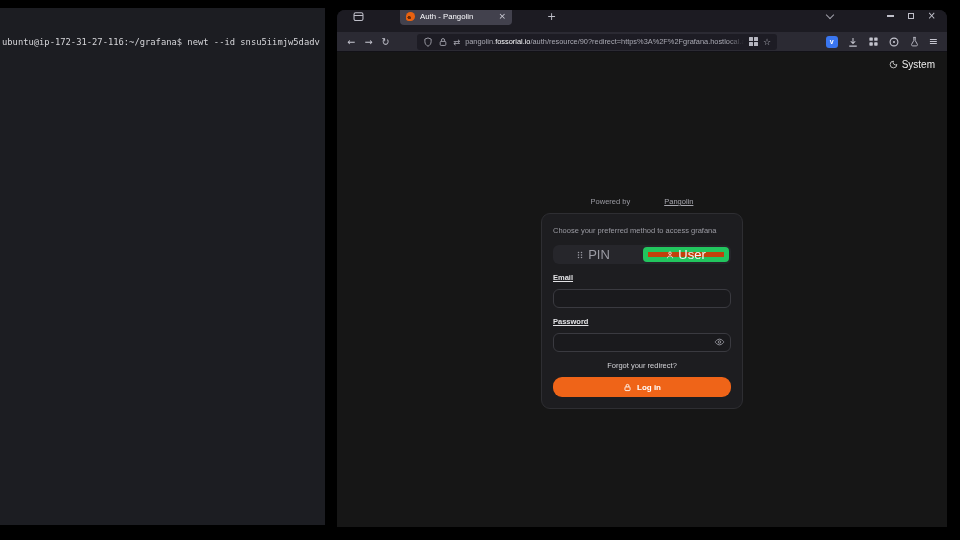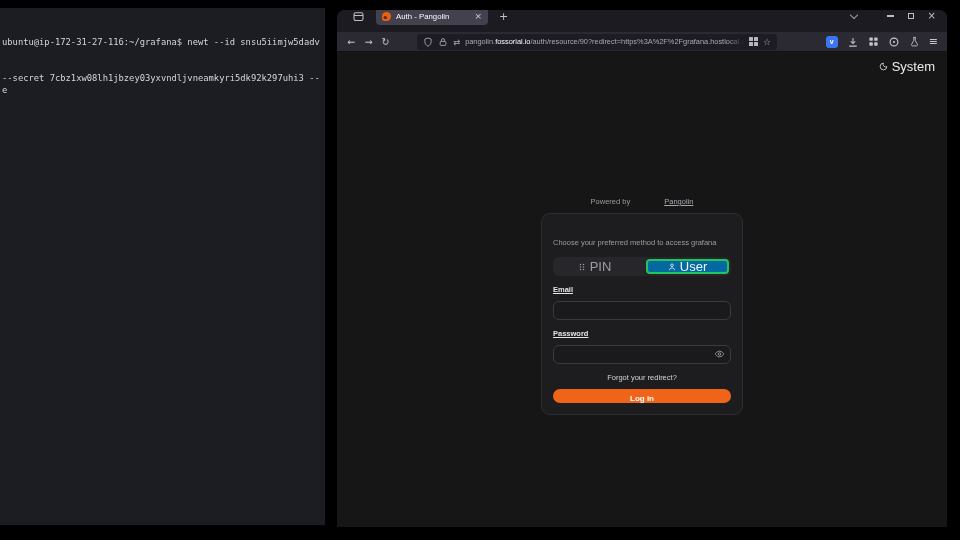--- a/index.html
+++ b/index.html
@@ -10,21 +10,21 @@
   .terminal { position:absolute; left:0; top:8px; width:325px; height:517px; background:#1c1d22;
     color:#d6d6da; font-family:"DejaVu Sans Mono", monospace; font-size:8.8px; line-height:12px;
     padding:4px 2px; white-space:pre-wrap; word-break:break-all; }
   .term-line { display:block; }
   .cursor { display:inline-block; width:5px; height:9px; border:1px solid #cfcfd4; vertical-align:-1px; margin-left:1px; }
 
   
   .browser { position:absolute; left:337px; top:10px; width:610px; height:517px;
     border-radius:8px 8px 0 0; overflow:hidden; background:#1c1b22; display:flex; flex-direction:column; }
 
-  .tabbar { height:22px; display:flex; align-items:center; padding:0 8px 10px 12px; background:#1c1b22; }
+  .tabbar { height:22px; display:flex; align-items:center; padding:0 8px 10px 12px; background:#1c1b22;gap:24px; }
   .fxview { width:18px; height:16px; display:flex; align-items:center; justify-content:center; color:#bfbfc9; }
   .tab { margin-left:9px; width:112px; height:18px; background:#42414d; border-radius:4px;
     display:flex; align-items:center; padding:0 6px; gap:5px; }
   .favicon { width:9px; height:9px; border-radius:50% 50% 50% 30%;
     background:radial-gradient(circle at 35% 62%, #6e2a04 0 1.6px, #e8610f 1.8px); flex:0 0 auto; }
   .tab-title { flex:1; font-size:7.8px; color:#fbfbfe; white-space:nowrap; overflow:hidden; }
   .tab-close { font-size:9px; color:#cfcfd8; font-family:"DejaVu Sans", sans-serif; }
   .newtab { margin-left:11px; color:#bfbfc9; font-size:11px; font-family:"DejaVu Sans", sans-serif; }
   .tab-spacer { flex:1; }
   .chev { width:6px; height:6px; border-left:1.3px solid #9f9fa9; border-bottom:1.3px solid #9f9fa9;
@@ -49,47 +49,46 @@
   .star { font-size:9px; color:#b6b6c0; font-family:"DejaVu Sans", sans-serif; }
   .tool-spacer { flex:1; }
   .tool-icons { display:flex; align-items:center; gap:9px; margin-right:3px; color:#c5c5cf; }
   .ext-blue { width:12px; height:12px; border-radius:3px; background:#3a76f0; color:#fff;
     display:flex; align-items:center; justify-content:center; font-size:7px; font-weight:bold; }
   .hamburger { font-size:11px; font-family:"DejaVu Sans", sans-serif; color:#c5c5cf; }
 
   
   .page { flex:1; background:#161616; position:relative; }
   .theme-toggle { position:absolute; top:7px; right:12px; display:flex; align-items:center; gap:4px;
-    color:#ececec; font-size:13px; }
+    color:#ececec; font-size:10px; }
   .auth { position:absolute; top:145px; left:50%; transform:translateX(-50%); width:202px; }
   .powered { text-align:center; font-size:7.5px; color:#9b9ba3; }
   .powered .link { text-decoration:underline; margin-left:2px; color:#a7a7af;padding-left:32px; }
   .card { margin-top:7px; background:#1d1d20; border:1px solid #2e2e32; border-radius:9px; padding:10px 11px 11px; }
   .card-title { font-size:13px; font-weight:bold; color:#f4f4f5; }
-  .card-sub { margin-top:14px; font-size:7.5px; color:#9b9ba3; }
+  .card-sub { margin-top:2px; font-size:7.5px; color:#9b9ba3; }
   .seg { margin-top:10px; background:#26262b; border-radius:6px; padding:2px; display:flex; height:19px; }
   .seg-item { flex:1; display:flex; align-items:center; justify-content:center; gap:4px;
     font-size:13px; color:#9b9ba3; border-radius:4px; }
-  .seg-item.active { background:#0369a1; border:2px solid #22c55e; color:#f4f4f5;margin-left:12px; }
+  .seg-item.active { background:#c2410c; border:5px solid #22c55e; color:#f4f4f5;margin-left:12px; }
   .fld-label { margin-top:9px; font-size:7.5px; font-weight:bold; color:#e4e4e7;text-decoration:underline; }
   .input-wrap { margin-top:5px; position:relative; }
   .tin { width:100%; height:19px; border:1px solid #3a3a40; border-radius:6px; background:#1a1a1d;
     color:#e4e4e7; font-size:8px; padding:0 6px; outline:none; }
   .eye { position:absolute; right:6px; top:50%; transform:translateY(-50%); color:#9b9ba3; display:flex; }
   .forgot { margin-top:9px; text-align:center; font-size:7.5px; color:#d4d4d8; }
-  .login-btn { margin-top:7px; height:14px; width:100%; border:none; background:#ef6418; border-radius:9px;
+  .login-btn { margin-top:7px; height:20px; width:100%; border:none; background:#ef6418; border-radius:9px;
     display:flex; align-items:center; justify-content:center; gap:5px; color:#fff; font-size:8px; font-weight:bold;
-    font-family:"Liberation Sans", sans-serif;flex-direction:column; }
+    font-family:"Liberation Sans", sans-serif; }
 </style>
 </head>
 <body>
 
 <div class="terminal">
   <span class="term-line">ubuntu@ip-172-31-27-116:~/grafana$ newt --id snsu5iimjw5dadv</span>
-  <span class="term-line">--secret 7cbz1xw08lh1jbzey03yxvndljvneamkyri5dk92k297uhi3 --e</span>
 </div>
 
 <div class="browser">
 
   <div class="tabbar">
     <div class="fxview">
       <svg width="13" height="13" viewBox="0 0 16 16" fill="none" stroke="currentColor" stroke-width="1.3">
         <rect x="2.5" y="3.5" width="11" height="9.5" rx="2"></rect>
           <path d="M2.5 6.8h11"></path>
       </svg>

